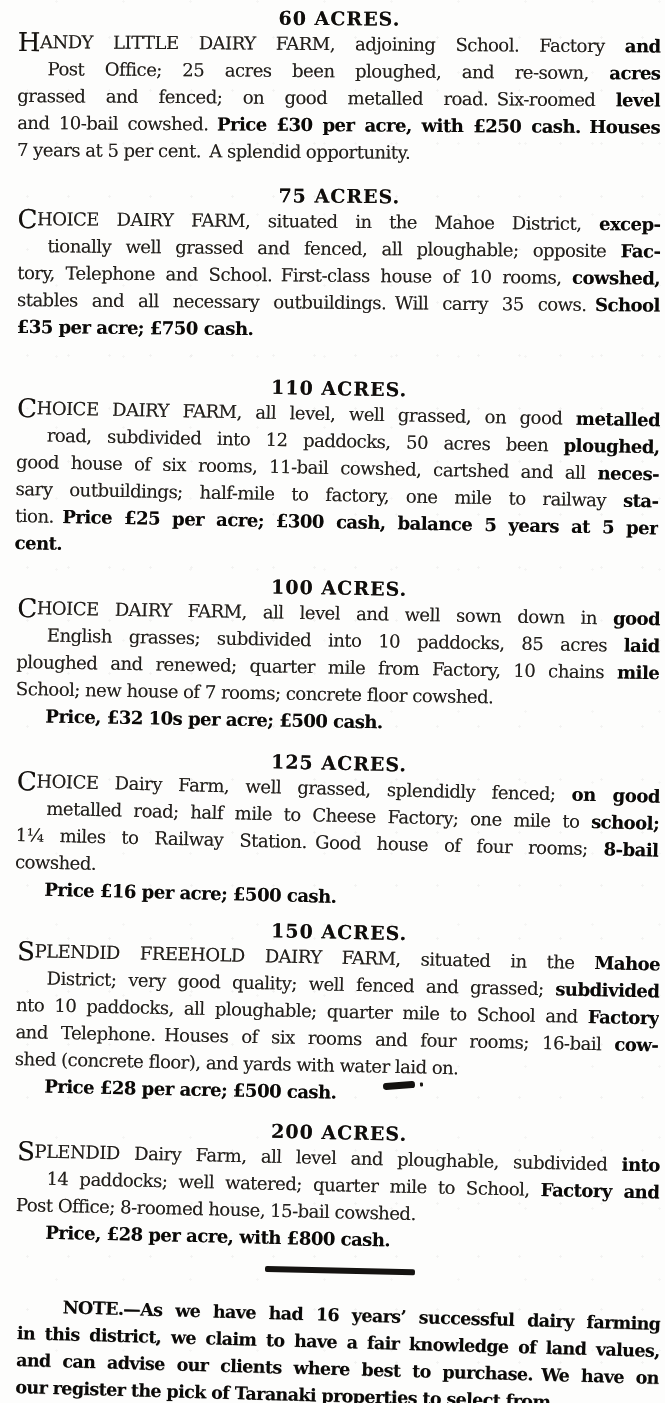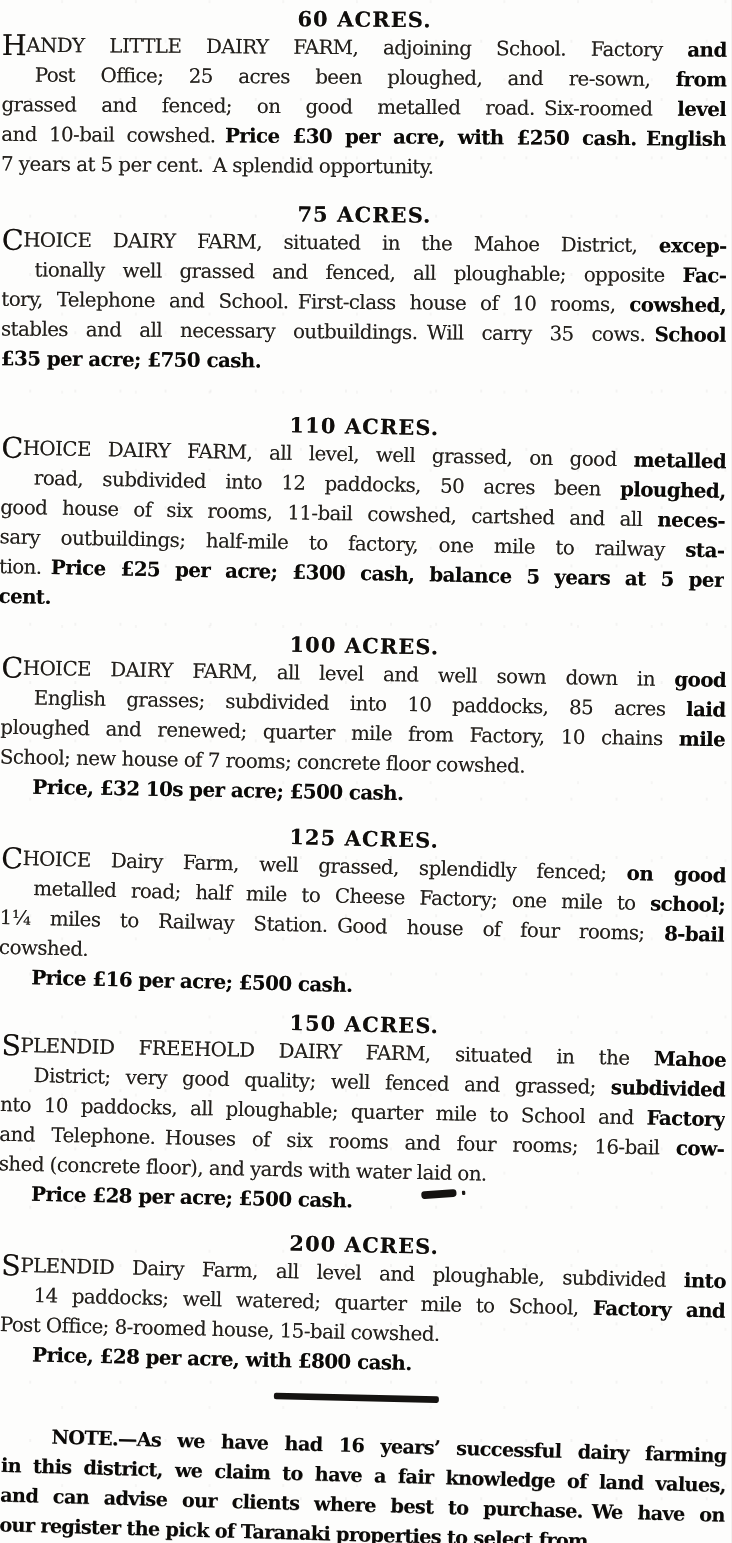--- a/index.html
+++ b/index.html
@@ -1,21 +1,21 @@
 <!DOCTYPE html>
 <html><head>
 <meta charset="utf-8">
 <style>
   html,body{margin:0;padding:0;background:#e9e8e5;}
   .page{
     position:relative;
     width:665px;height:1403px;
     margin:0 auto;
     box-sizing:border-box;
-    padding:4px 4px 0 2px;
+    padding:4px 4px 0 18px;
     overflow:hidden;
     background-color:#fdfdfc;
     background-image:
       radial-gradient(circle, rgba(60,55,50,0.05) 1px, transparent 1.3px),
       radial-gradient(circle, rgba(60,55,50,0.04) 1px, transparent 1.3px);
     background-size:41px 53px, 67px 71px;
     background-position:7px 11px, 23px 37px;
     font-family:"DejaVu Serif","Liberation Serif",serif;
     color:#23201c;
   }
@@ -64,23 +64,23 @@
   }
 </style>
 </head>
 <body>
 
 <div class="page">
   <div id="listings">
       <section class="listing" style="margin-top: 0px; transform: rotate(0.4deg);">
         <div class="heading">60 ACRES.</div>
         <div class="line just"><span class="dropcap">H</span><span class="r">ANDY LITTLE DAIRY FARM, adjoining School. Factory </span><span class="b">and</span></div>
-        <div class="line just" style="padding-left: 30px;"><span class="r">Post Office; 25 acres been ploughed, and re-sown, </span><span class="b">from</span></div>
+        <div class="line just" style="padding-left: 30px;"><span class="r">Post Office; 25 acres been ploughed, and re-sown, </span><span class="b">acres</span></div>
         <div class="line just"><span class="r">grassed and fenced; on good metalled road. Six-roomed </span><span class="b">level</span></div>
-        <div class="line just"><span class="r">and 10-bail cowshed. </span><span class="b">Price £30 per acre, with £250 cash.</span><span class="r"> </span><span class="b">English</span></div>
+        <div class="line just"><span class="r">and 10-bail cowshed. </span><span class="b">Price £30 per acre, with £250 cash.</span><span class="r"> </span><span class="b">Houses</span></div>
         <div class="line"><span class="r">7 years at 5 per cent. A splendid opportunity.</span></div>
       </section>
       <section class="listing" style="margin-top: 18px; transform: rotate(0.5deg);">
         <div class="heading">75 ACRES.</div>
         <div class="line just"><span class="dropcap">C</span><span class="r">HOICE DAIRY FARM, situated in the Mahoe District, </span><span class="b">excep-</span></div>
         <div class="line just" style="padding-left: 30px;"><span class="r">tionally well grassed and fenced, all ploughable; opposite </span><span class="b">Fac-</span></div>
         <div class="line just"><span class="r">tory, Telephone and School. First-class house of 10 rooms, </span><span class="b">cowshed,</span></div>
         <div class="line just"><span class="r">stables and all necessary outbuildings. Will carry 35 cows. </span><span class="b">School</span></div>
         <div class="line"><span class="b">£35 per acre; £750 cash.</span></div>
       </section>

